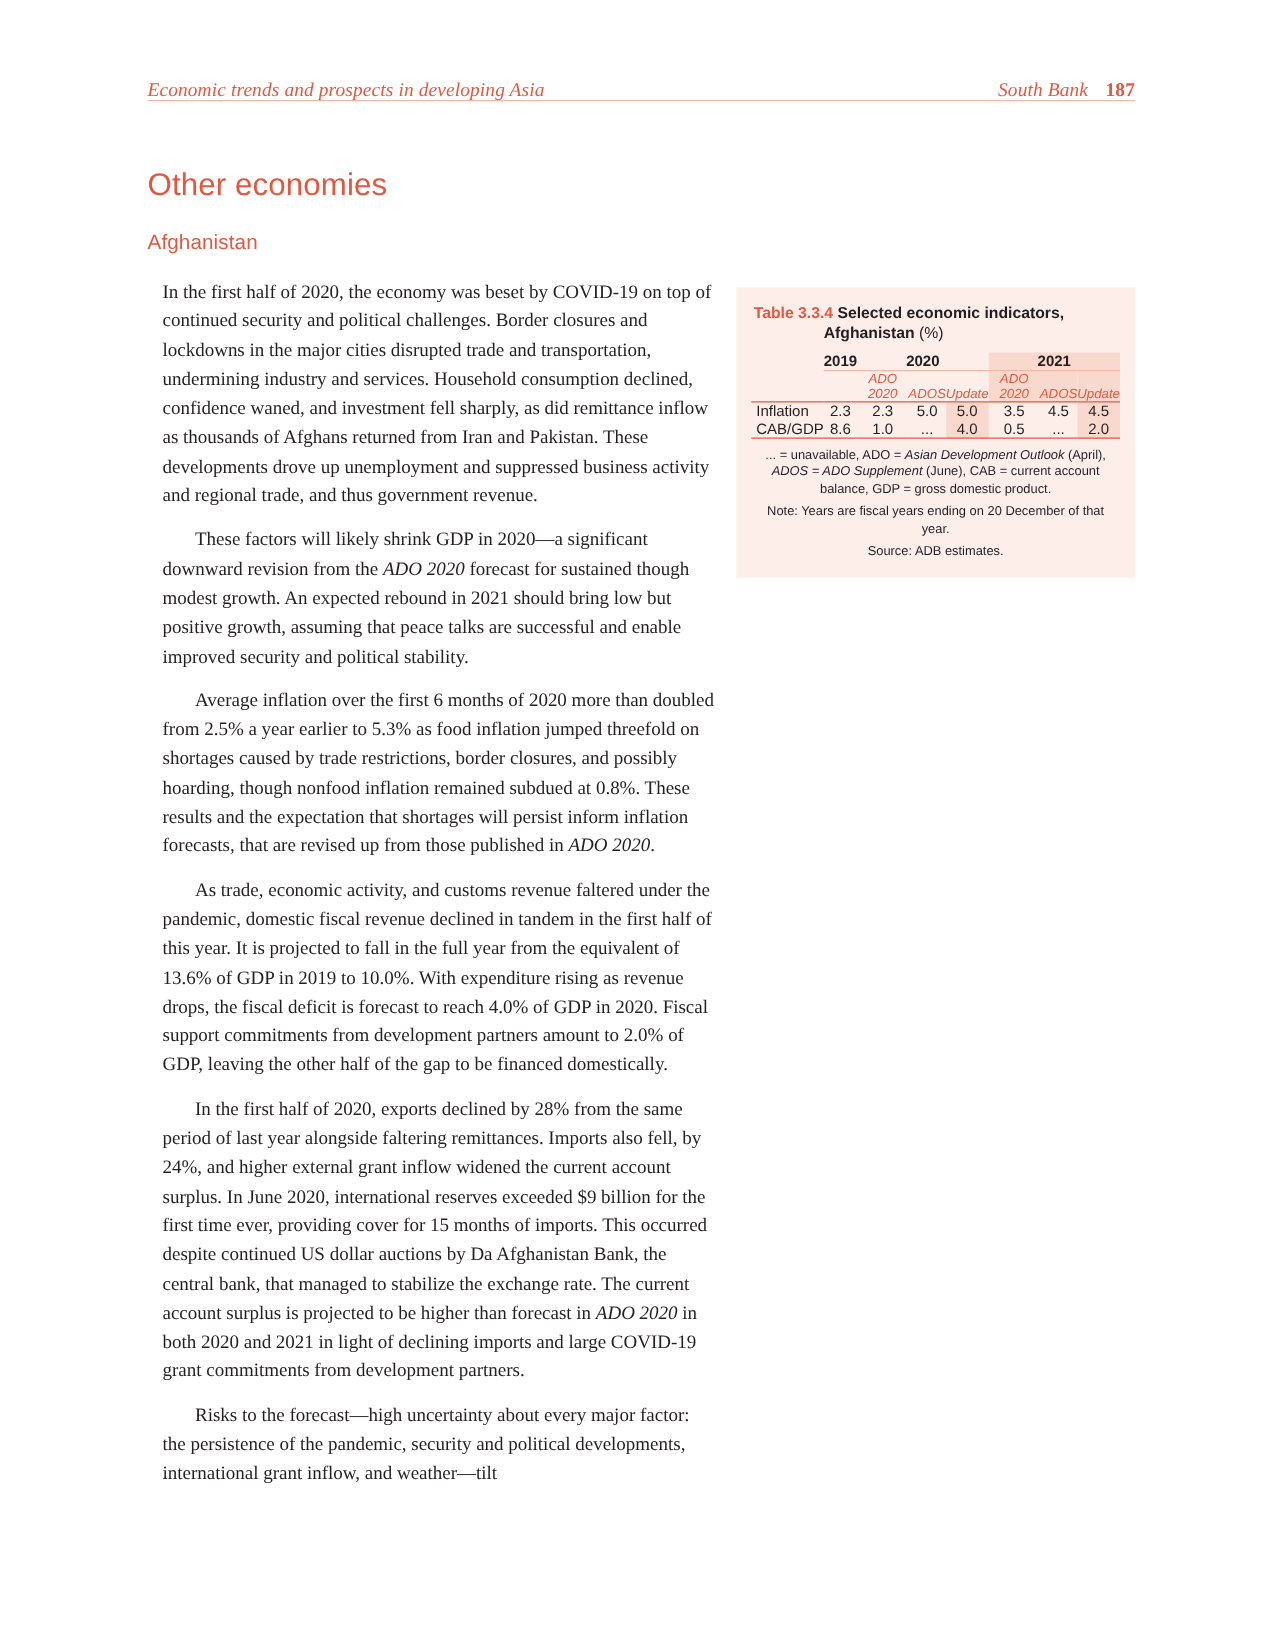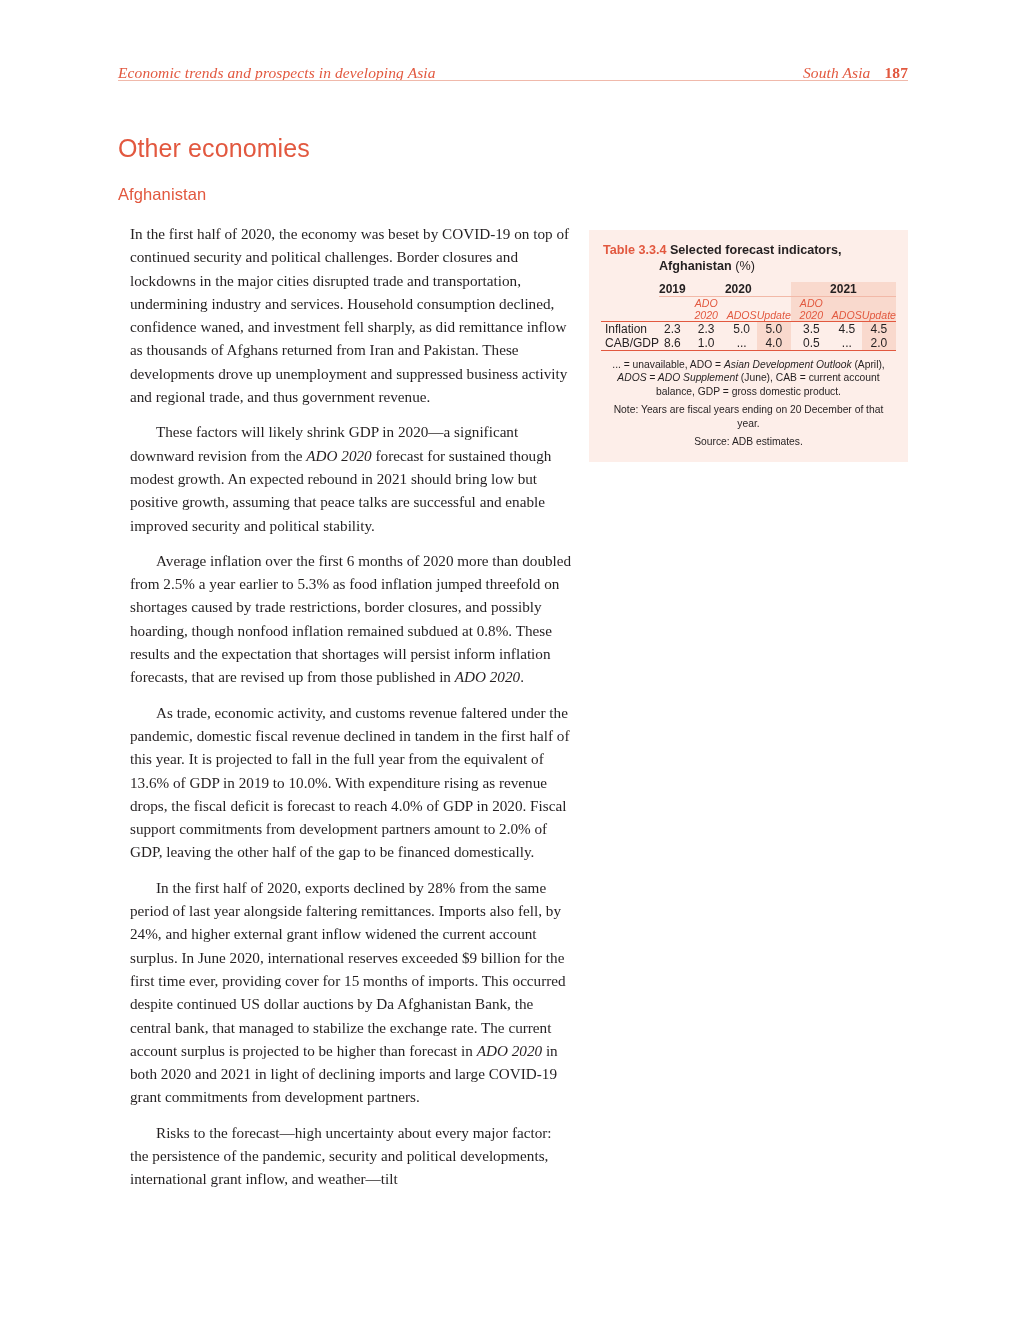--- a/index.html
+++ b/index.html
@@ -198,41 +198,41 @@
   .tbl-notes .blk { margin-bottom: 5px; }
 </style>
 </head>
 <body>
 
 <div class="page">
 
   <div class="runhead">
     <div class="runhead-left">Economic trends and prospects in developing Asia</div>
     <div class="runhead-right">
-      <span class="sec">South Asia</span><span class="pageno">187</span>
+      <span class="sec">South Bank</span><span class="pageno">187</span>
     </div>
   </div>
   <div class="rule"></div>
 
   <div class="h1">Other economies</div>
   <div class="h2">Afghanistan</div>
 
   <div class="col">
     <p>In the first half of 2020, the economy was beset by COVID-19 on top of continued security and political challenges. Border closures and lockdowns in the major cities disrupted trade and transportation, undermining industry and services. Household consumption declined, confidence waned, and investment fell sharply, as did remittance inflow as thousands of Afghans returned from Iran and Pakistan. These developments drove up unemployment and suppressed business activity and regional trade, and thus government revenue.</p>
     <p class="ind"><span>These factors will likely shrink GDP in 2020—a significant downward revision from the </span><i>ADO 2020</i><span> forecast for sustained though modest growth. An expected rebound in 2021 should bring low but positive growth, assuming that peace talks are successful and enable improved security and political stability.</span></p>
     <p class="ind"><span>Average inflation over the first 6 months of 2020 more than doubled from 2.5% a year earlier to 5.3% as food inflation jumped threefold on shortages caused by trade restrictions, border closures, and possibly hoarding, though nonfood inflation remained subdued at 0.8%. These results and the expectation that shortages will persist inform inflation forecasts, that are revised up from those published in </span><i>ADO 2020</i><span>.</span></p>
     <p class="ind">As trade, economic activity, and customs revenue faltered under the pandemic, domestic fiscal revenue declined in tandem in the first half of this year. It is projected to fall in the full year from the equivalent of 13.6% of GDP in 2019 to 10.0%. With expenditure rising as revenue drops, the fiscal deficit is forecast to reach 4.0% of GDP in 2020. Fiscal support commitments from development partners amount to 2.0% of GDP, leaving the other half of the gap to be financed domestically.</p>
     <p class="ind"><span>In the first half of 2020, exports declined by 28% from the same period of last year alongside faltering remittances. Imports also fell, by 24%, and higher external grant inflow widened the current account surplus. In June 2020, international reserves exceeded $9 billion for the first time ever, providing cover for 15 months of imports. This occurred despite continued US dollar auctions by Da Afghanistan Bank, the central bank, that managed to stabilize the exchange rate. The current account surplus is projected to be higher than forecast in </span><i>ADO 2020</i><span> in both 2020 and 2021 in light of declining imports and large COVID-19 grant commitments from development partners.</span></p>
     <p class="ind">Risks to the forecast—high uncertainty about every major factor: the persistence of the pandemic, security and political developments, international grant inflow, and weather—tilt</p>
   </div>
 
   <div class="tablebox">
     <div class="tbl-title">
       <span class="lbl">Table 3.3.4</span>
-      <span class="txt">Selected forecast indicators,</span>
+      <span class="txt">Selected economic indicators,</span>
       <span class="ind2"><span class="txt">Afghanistan</span>
         <span class="pct">(%)</span></span>
     </div>
 
     <table class="ind">
       <tbody>
           <tr class="yr-row">
         <th class="blank"></th>
         <th>2019</th>
         <th colspan="3">2020</th>

